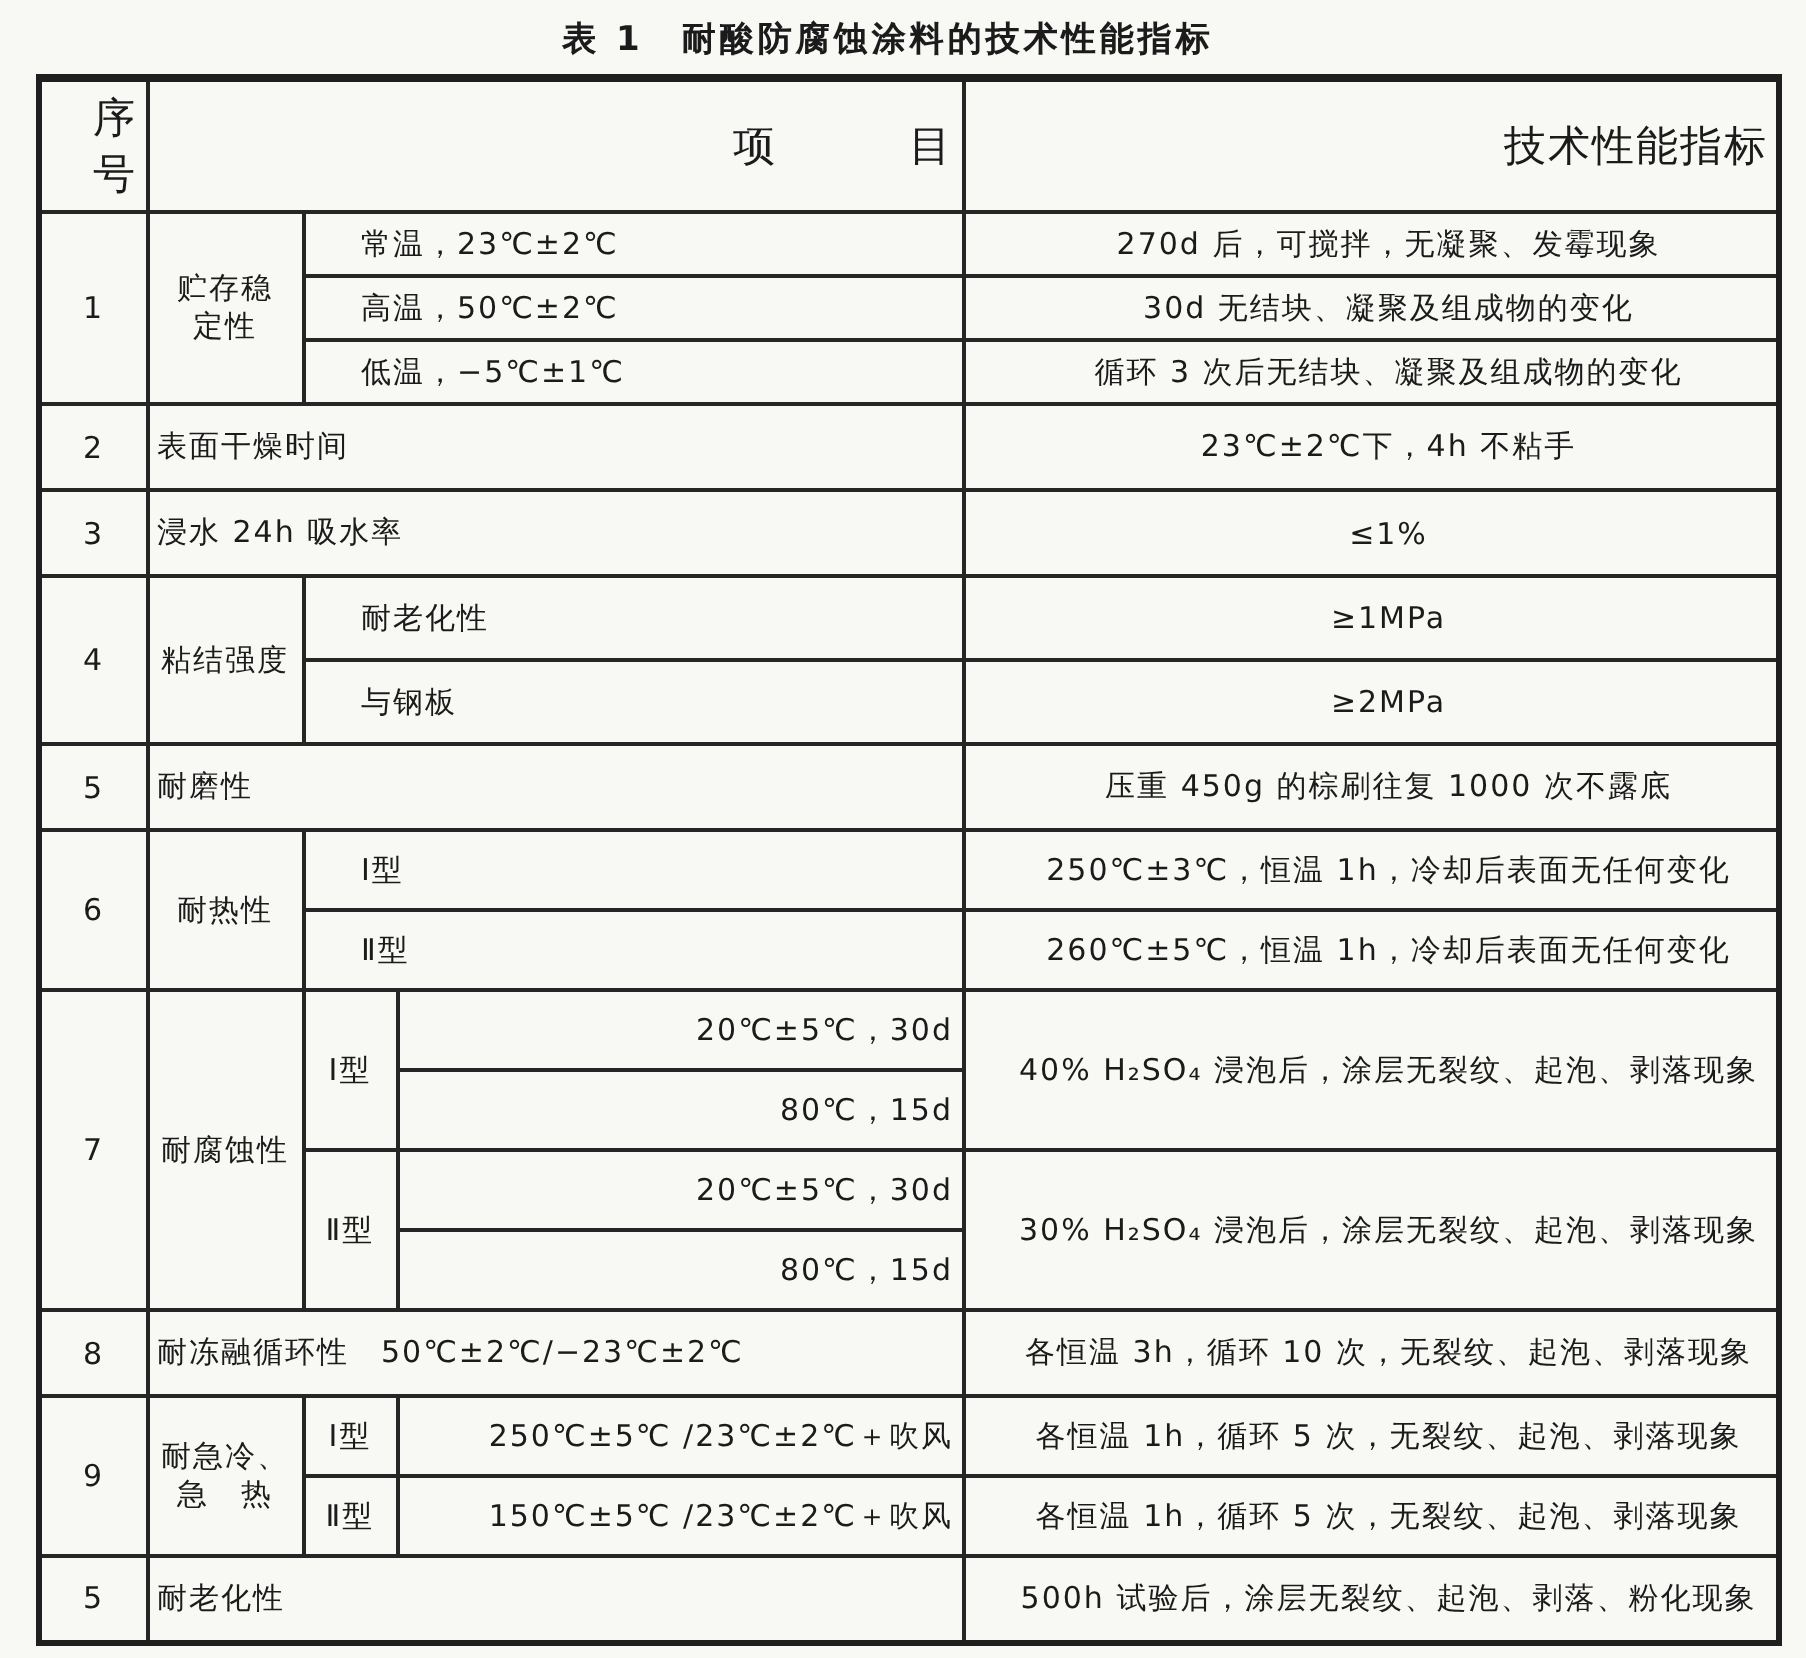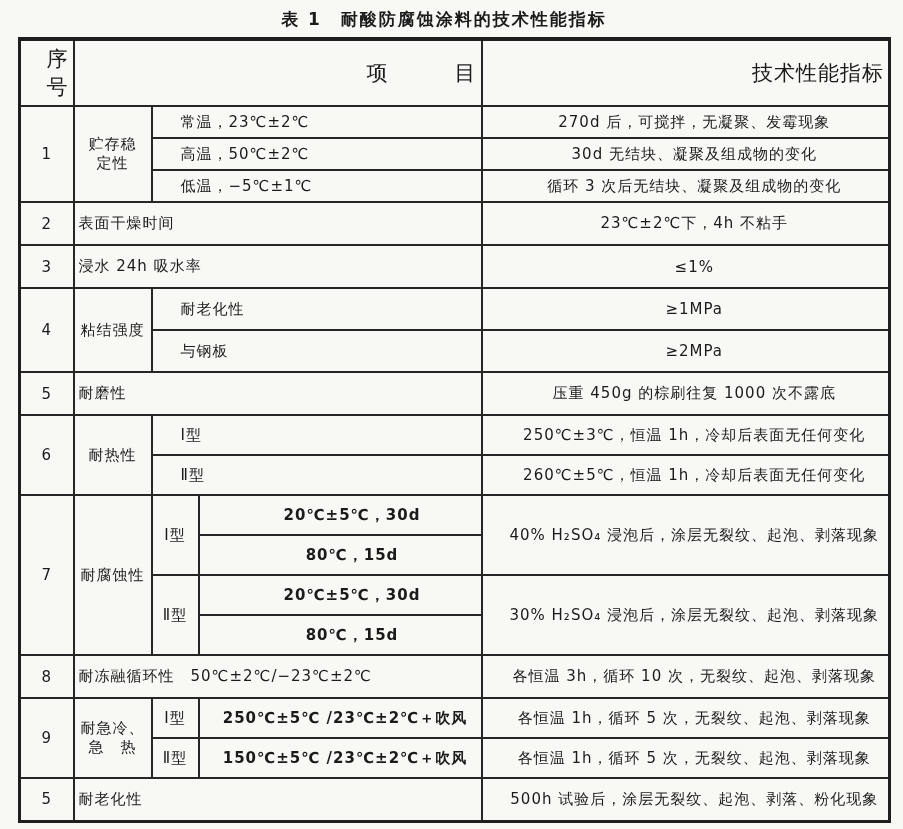--- a/index.html
+++ b/index.html
@@ -47,21 +47,21 @@
   tr.h-m { height: 43px; }
   tr.h-l { height: 40px; }
   tr.h-x { height: 42px; }
 
   .spec-table th { text-align: right; font-size: 21px; }
   td.no    { text-align: center; }
   td.label { text-align: center; white-space: pre-line; padding: 18px 2px; }
   td.item  { text-align: left; }
   td.item.sub { padding-left: 28px; border-radius: 11px; }
   td.type  { text-align: center; }
-  td.cond  { text-align: center; padding-left: 28px; font-weight: bold; }
+  td.cond  { text-align: right; padding-left: 28px; }
   td.cond.tight { padding-left: 14px; }
   td.spec  { text-align: center; padding-left: 22px; }
 </style>
 </head>
 <body>
 
 <div class="title">表 1　耐酸防腐蚀涂料的技术性能指标</div>
 
 <table class="spec-table">
   <colgroup>

